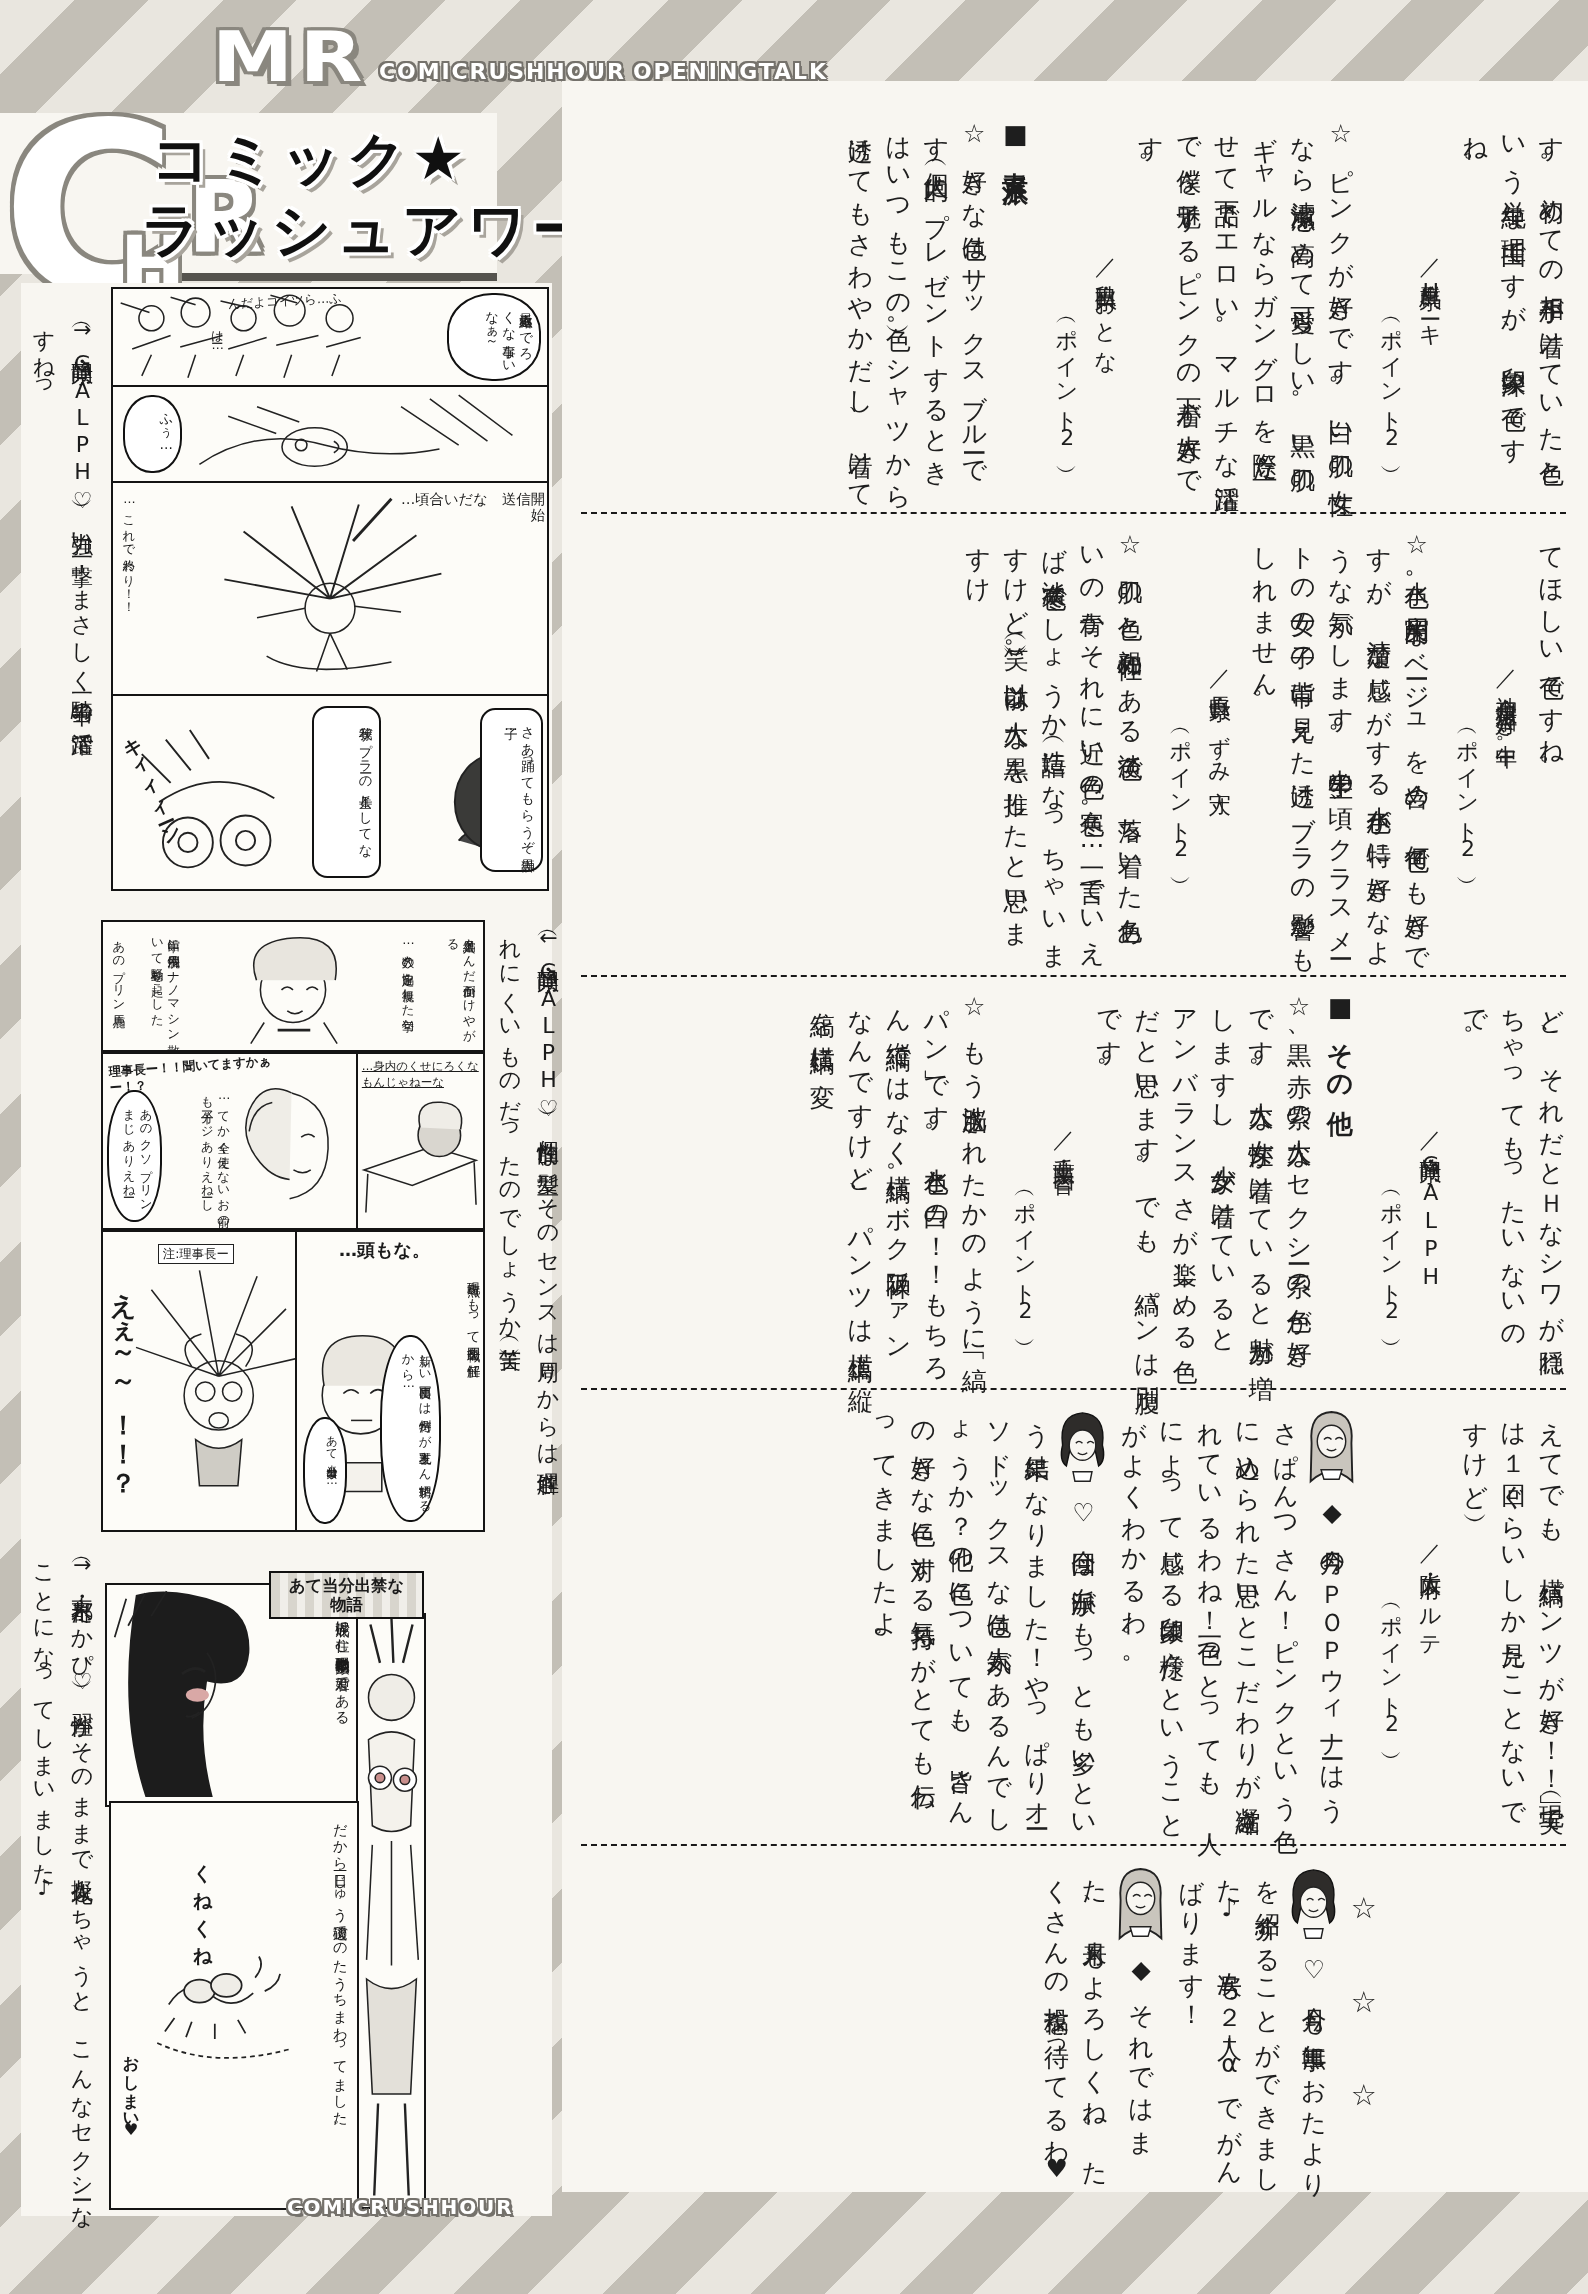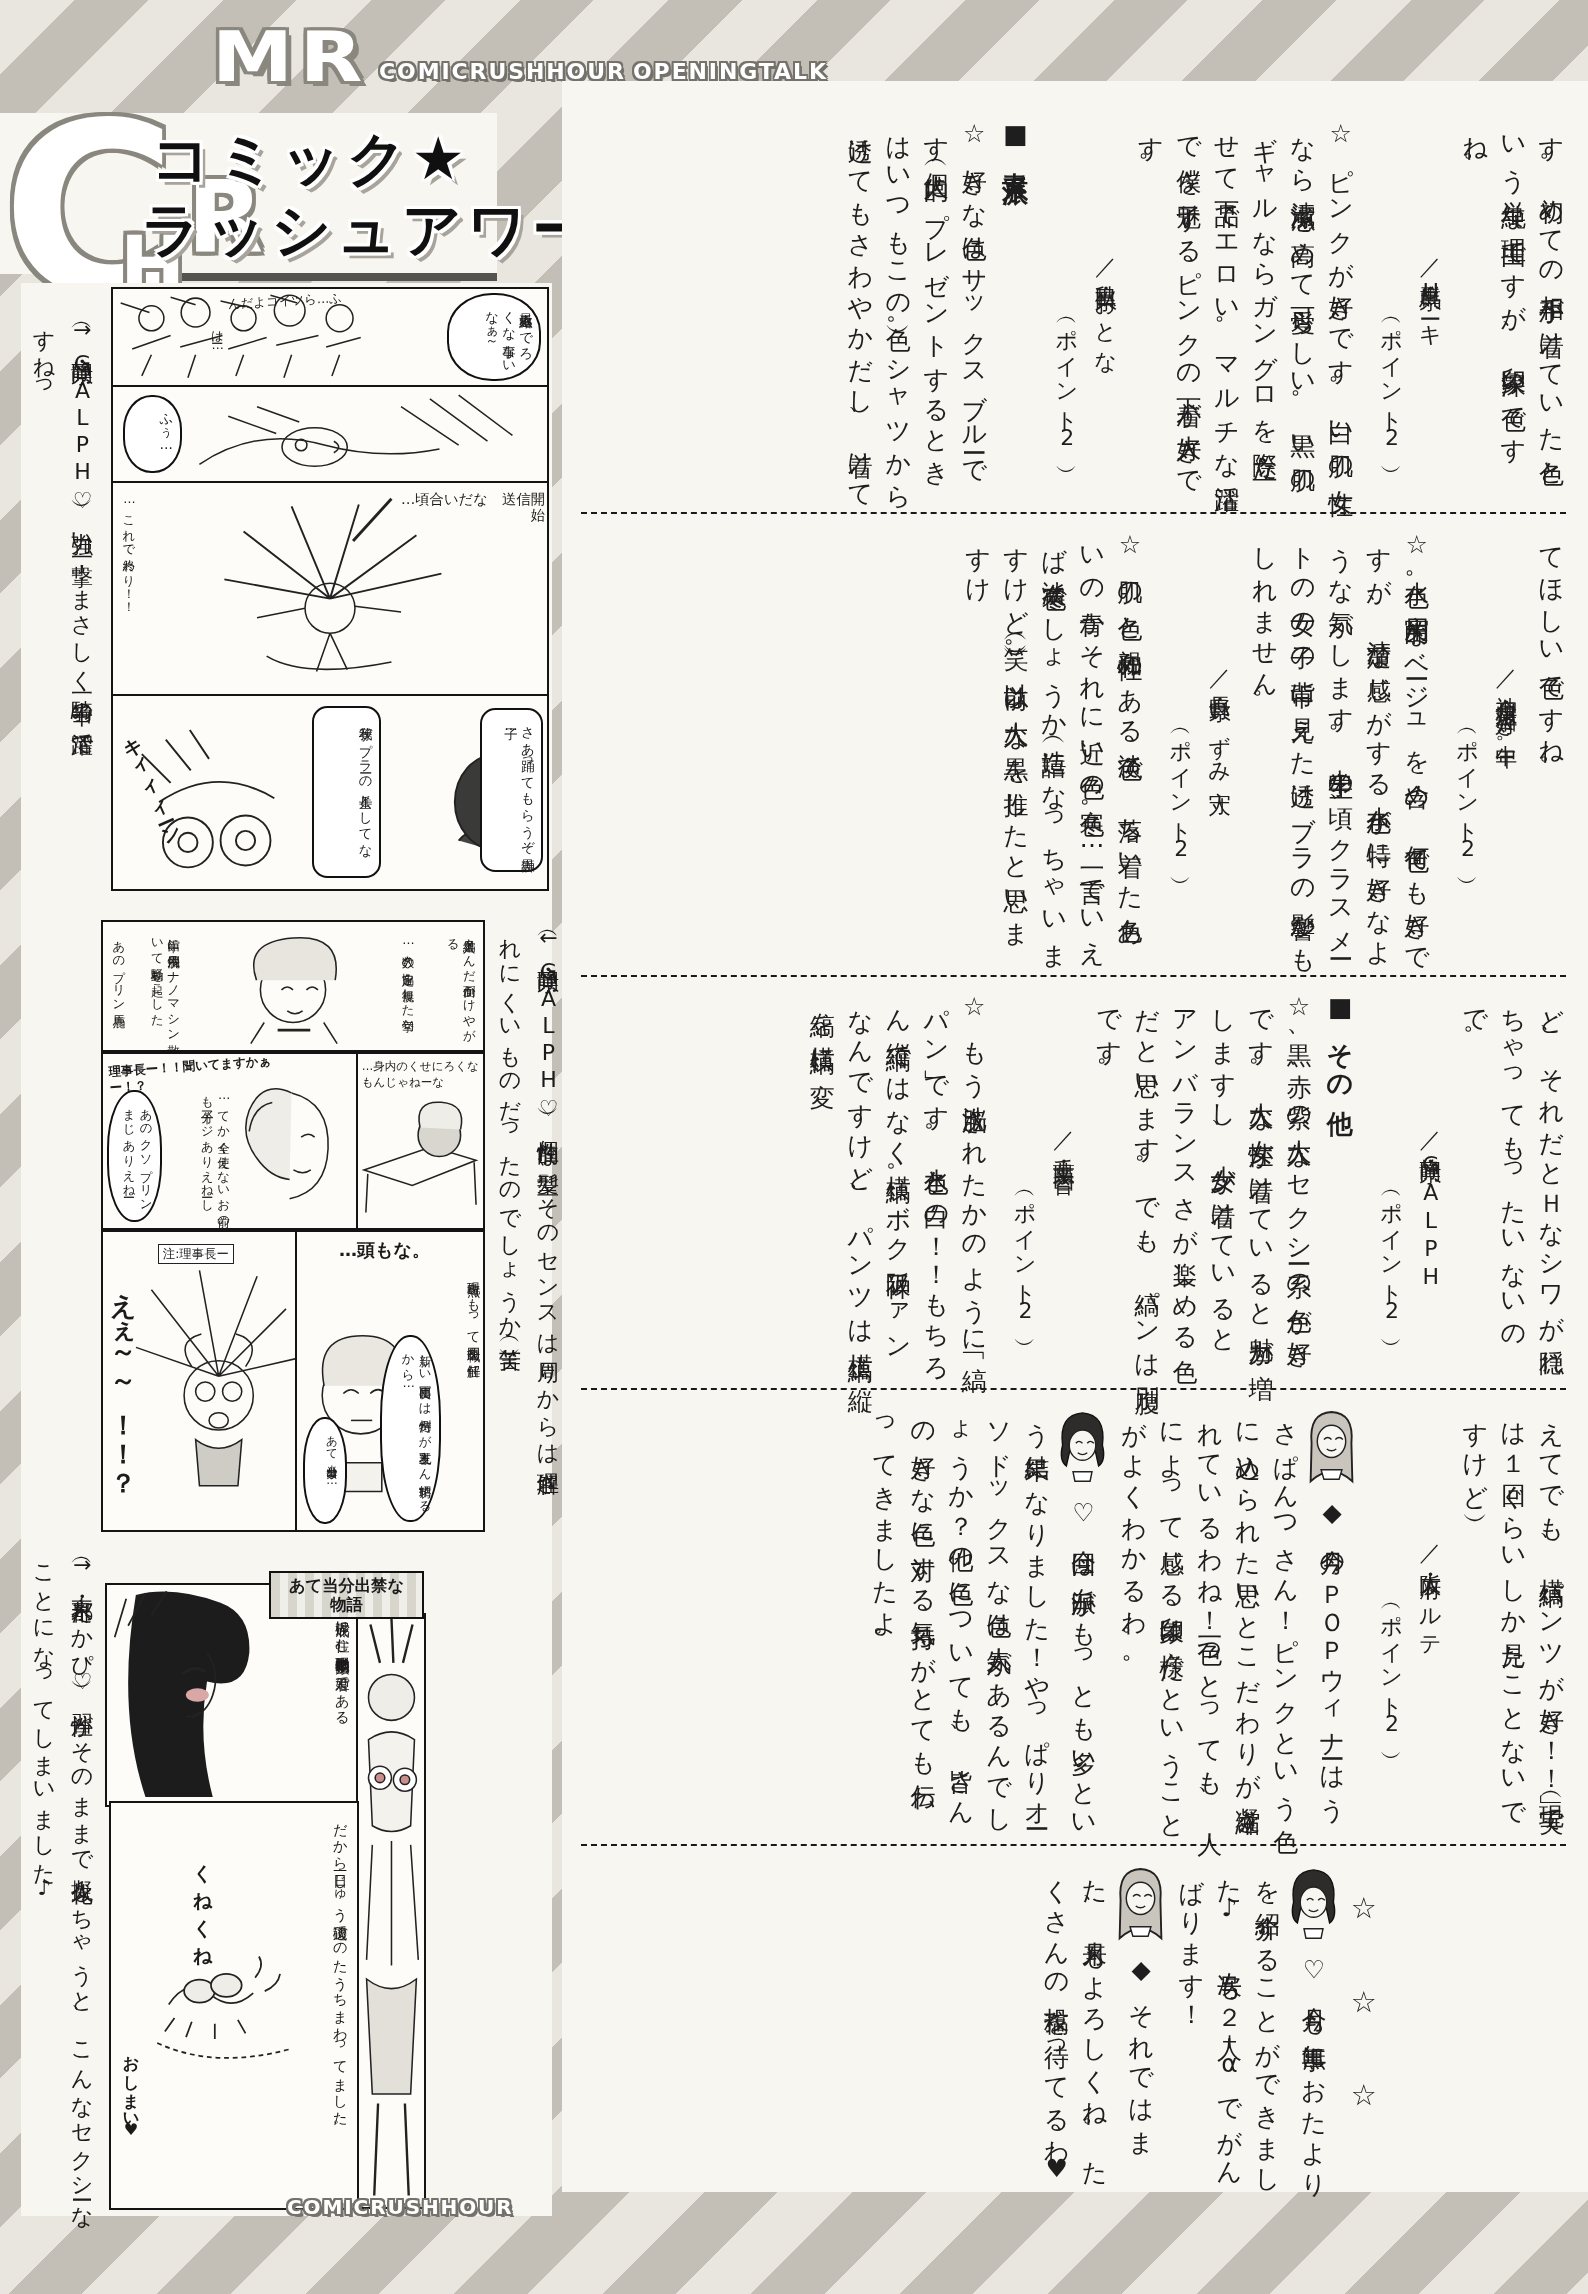--- a/index.html
+++ b/index.html
@@ -215,21 +215,21 @@
       </div>
       <div class="panel" id="s2r2r">
         <svg class="art" viewBox="0 0 129 180">
           <g stroke="#222" fill="none" stroke-width="1.6">
             <path d="M6 120 l70 -24 l46 14 l-66 26 z"></path>
             <path d="M10 124 l-2 40 M120 112 l2 44"></path>
             <circle cx="84" cy="84" r="22" fill="#d9d6cf"></circle>
             <path d="M64 76 q-6 -28 22 -26 q26 2 20 28" fill="#efede7"></path>
           </g>
         </svg>
-        <div class="hsmall" style="left:3.8px;top:3.8px;width:119px;font-size:11.5px;">…身内のくせにろくなもんじゃねーな</div>
+        <div class="hsmall" style="left:3.8px;top:3.8px;width:119px;font-size:11.5px;text-decoration:underline;">…身内のくせにろくなもんじゃねーな</div>
       </div>
     </div>
     <div class="prow">
       <div class="panel" id="s2r3l">
         <svg class="art" viewBox="0 0 200 310">
           <g stroke="#222" fill="none" stroke-width="1.6">
             <path d="M120 150 l-70 -90 M120 150 l-20 -110 M120 150 l40 -104 M120 150 l70 -70 M120 150 l-86 -30 M120 150 l88 -20"></path>
             <circle cx="120" cy="170" r="36"></circle>
             <circle cx="106" cy="166" r="10"></circle>
               <circle cx="134" cy="166" r="10"></circle>

